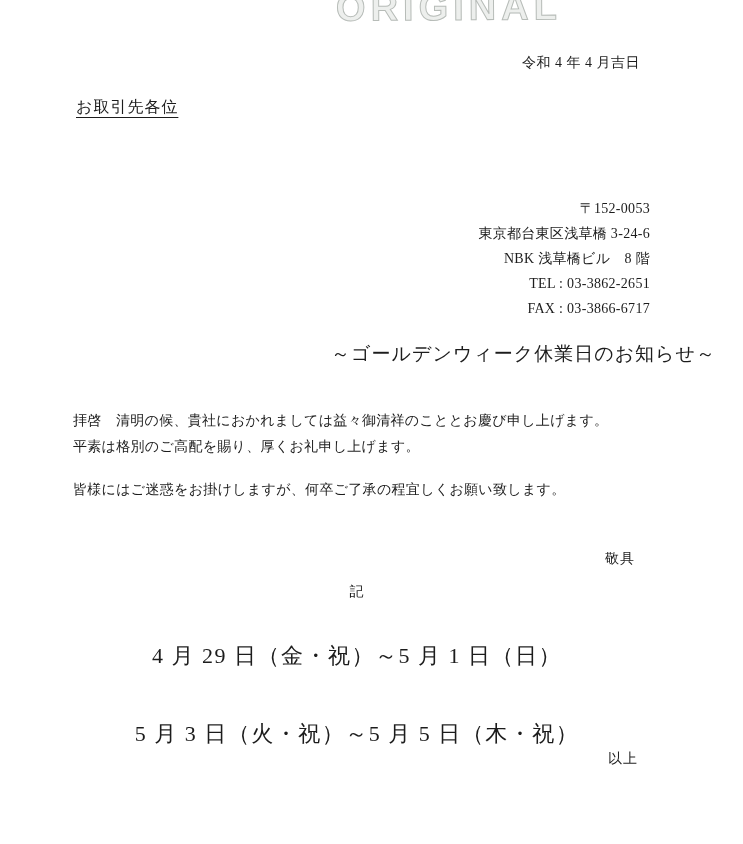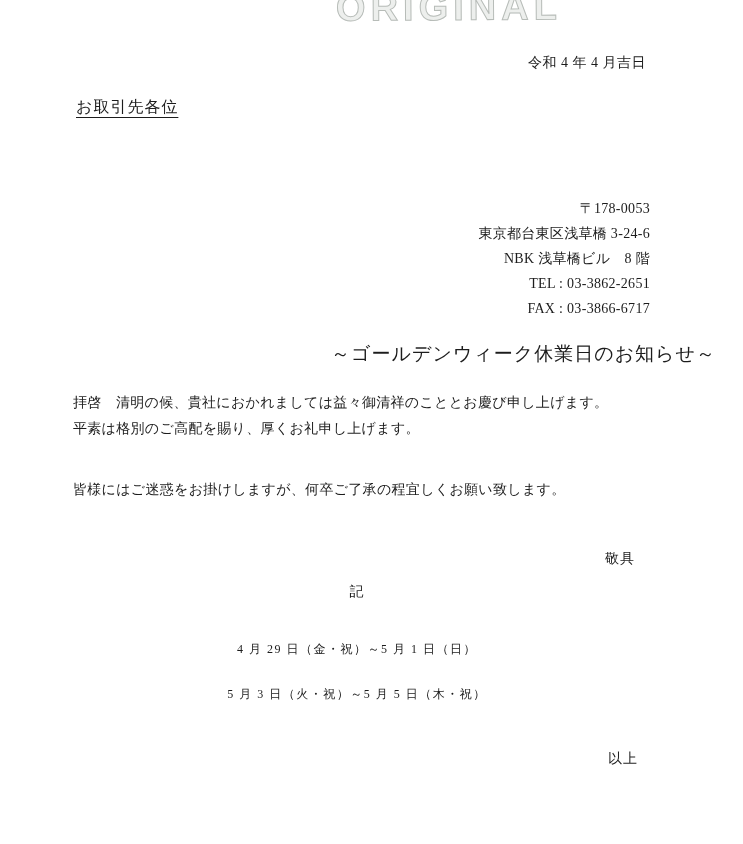--- a/index.html
+++ b/index.html
@@ -25,21 +25,21 @@
     font-weight: bold;
     letter-spacing: 5px;
     color: rgba(222, 226, 223, 0.55);
     -webkit-text-stroke: 1px #b7bcb8;
     transform: rotate(-0.4deg);
     user-select: none;
   }
   .issue-date {
     position: absolute;
     top: 54px;
-    right: 97px;
+    right: 103px;
     font-size: 14px;
     letter-spacing: 0.5px;
   }
   .recipient {
     position: absolute;
     top: 97px;
     left: 76px;
     font-size: 16px;
     letter-spacing: 1px;
     text-decoration: underline;
@@ -71,21 +71,21 @@
     font-size: 19px;
     letter-spacing: 1px;
   }
   .para {
     position: absolute;
     left: 73px;
     font-size: 14px;
     line-height: 26px;
     letter-spacing: 0.3px;
   }
-  .para-1 { top: 390px; }
+  .para-1 { top: 408px; }
   .para-2 { top: 477px; }
   .closing {
     position: absolute;
     top: 550px;
     right: 108px;
     font-size: 14px;
     letter-spacing: 1px;
   }
   .record-marker {
     position: absolute;
@@ -94,25 +94,25 @@
     width: 714px;
     text-align: center;
     font-size: 14px;
     letter-spacing: 1px;
   }
   .holiday-line {
     position: absolute;
     left: 0;
     width: 714px;
     text-align: center;
-    font-size: 12px;
+    font-size: 22px;
     letter-spacing: 1.5px;
   }
   .holiday-1 { top: 641px; }
-  .holiday-2 { top: 686px; }
+  .holiday-2 { top: 719px; }
   .end-marker {
     position: absolute;
     top: 750px;
     right: 105px;
     font-size: 14px;
     letter-spacing: 1px;
   }
 </style>
 </head>
 <body>
@@ -120,21 +120,21 @@
 <div class="page">
 
   <div class="stamp">ORIGINAL</div>
 
   <div class="issue-date">令和 4 年 4 月吉日</div>
 
   <div class="recipient">お取引先各位</div>
 
 
   <div class="sender-block">
-    <div>〒178-0053</div>
+    <div>〒152-0053</div>
     <div>東京都台東区浅草橋 3-24-6</div>
     <div>NBK 浅草橋ビル　8 階</div>
     <div>TEL : 03-3862-2651</div>
     <div>FAX : 03-3866-6717</div>
   </div>
 
   <div class="doc-title">～ゴールデンウィーク休業日のお知らせ～</div>
 
   <div class="para para-1">
     <div>拝啓　清明の候、貴社におかれましては益々御清祥のこととお慶び申し上げます。</div>

